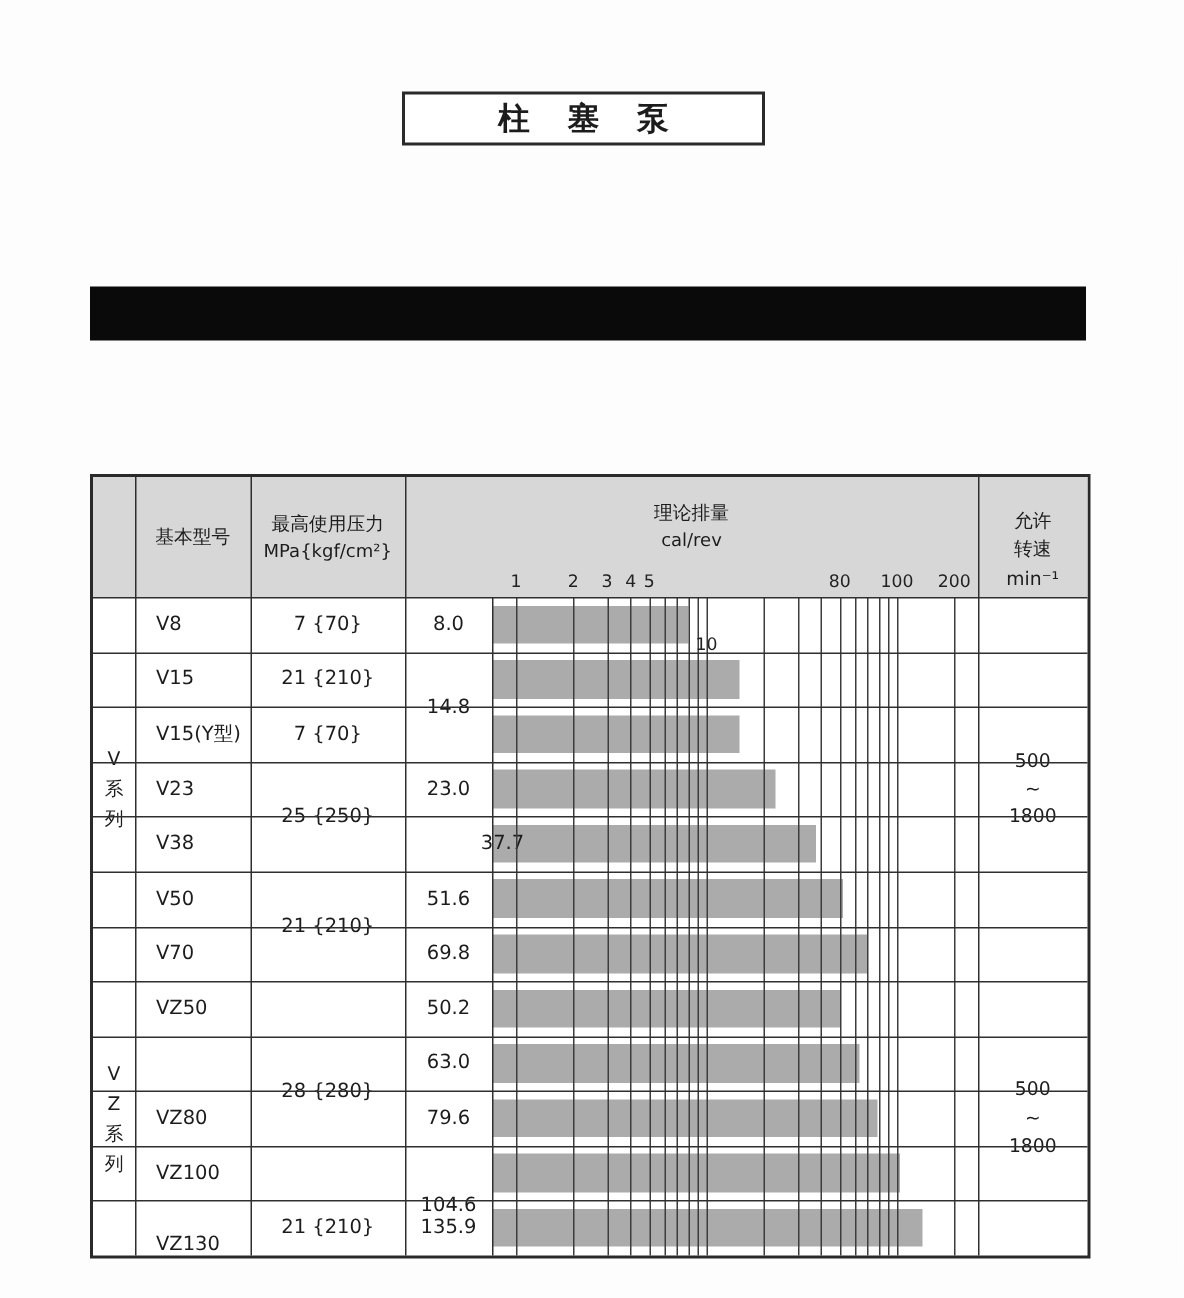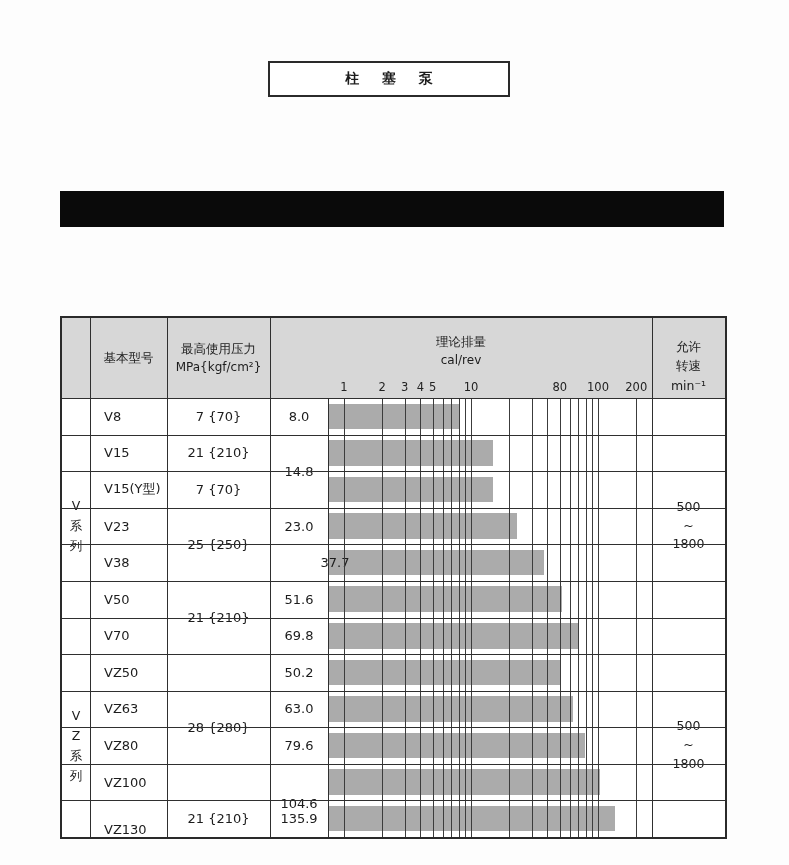--- a/index.html
+++ b/index.html
@@ -14,21 +14,21 @@
   #page{position:absolute;inset:0;}
 
   
   .title-box{
     position:absolute;left:268px;top:61px;width:242px;height:36px;
     border:2px solid #2a2a2a;background:#fff;
     display:flex;align-items:center;justify-content:center;
     box-sizing:border-box;
   }
   .title-box span{
-    font-size:14px;font-weight:bold;letter-spacing:9px;
+    font-size:21px;font-weight:bold;letter-spacing:9px;
     padding-left:9px; 
     white-space:nowrap;
   }
 
   
   .black-banner{
     position:absolute;left:60px;top:191px;width:664px;height:36px;
     background:#0a0a0a;
   }
 
@@ -120,33 +120,32 @@
       <div class="gline" style="left: 516.327px;"></div>
       <div class="gline" style="left: 523.692px;"></div>
       <div class="gline" style="left: 530.189px;"></div>
       <div class="gline" style="left: 536px;"></div>
       <div class="gline" style="left: 574.231px;"></div>
       <div class="tick" style="left: 282px;">1</div>
       <div class="tick" style="left: 320.231px;">2</div>
       <div class="tick" style="left: 342.594px;">3</div>
       <div class="tick" style="left: 358.462px;">4</div>
       <div class="tick" style="left: 370.769px;">5</div>
-      <div class="tick" style="left: 409px;">10</div>
+      <div class="tick" style="left: 409px; margin-top: 42px;">10</div>
       <div class="tick" style="left: 497.769px;">80</div>
       <div class="tick" style="left: 536px;">100</div>
       <div class="tick" style="left: 574.231px;">200</div>
       <div class="cell left" style="left: 28px; top: 80px; width: 77px; height: 36.5833px;">V8</div>
       <div class="cell left" style="left: 28px; top: 116.583px; width: 77px; height: 36.5833px;">V15</div>
       <div class="cell left" style="left: 28px; top: 153.167px; width: 77px; height: 36.5833px;">V15(Y型)</div>
       <div class="cell left" style="left: 28px; top: 189.75px; width: 77px; height: 36.5833px;">V23</div>
       <div class="cell left" style="left: 28px; top: 226.333px; width: 77px; height: 36.5833px;">V38</div>
       <div class="cell left" style="left: 28px; top: 262.917px; width: 77px; height: 36.5833px;">V50</div>
       <div class="cell left" style="left: 28px; top: 299.5px; width: 77px; height: 36.5833px;">V70</div>
       <div class="cell left" style="left: 28px; top: 336.083px; width: 77px; height: 36.5833px;">VZ50</div>
-      <div class="cell left" style="left: 28px; top: 372.667px; width: 77px; height: 36.5833px;">VZ63</div>
       <div class="cell left" style="left: 28px; top: 409.25px; width: 77px; height: 36.5833px;">VZ80</div>
       <div class="cell left" style="left: 28px; top: 445.833px; width: 77px; height: 36.5833px;">VZ100</div>
       <div class="cell left" style="left: 28px; top: 487px; width: 77px; height: 49px;">VZ130</div>
       <div class="cell" style="left: 105px; top: 80px; width: 103px; height: 36.5833px;">7 {70}</div>
       <div class="cell" style="left: 105px; top: 116.583px; width: 103px; height: 36.5833px;">21 {210}</div>
       <div class="cell" style="left: 105px; top: 153.167px; width: 103px; height: 36.5833px;">7 {70}</div>
       <div class="cell" style="left: 105px; top: 189.75px; width: 103px; height: 73.1667px;">25 {250}</div>
       <div class="cell" style="left: 105px; top: 262.917px; width: 103px; height: 73.1667px;">21 {210}</div>
       <div class="cell" style="left: 105px; top: 336.083px; width: 103px; height: 146.333px;">28 {280}</div>
       <div class="cell" style="left: 105px; top: 482.417px; width: 103px; height: 36.5833px;">21 {210}</div>

